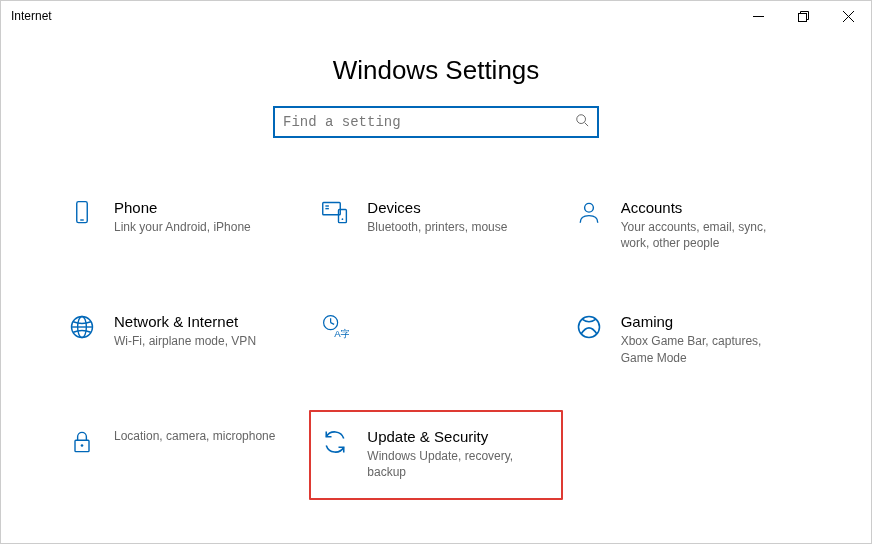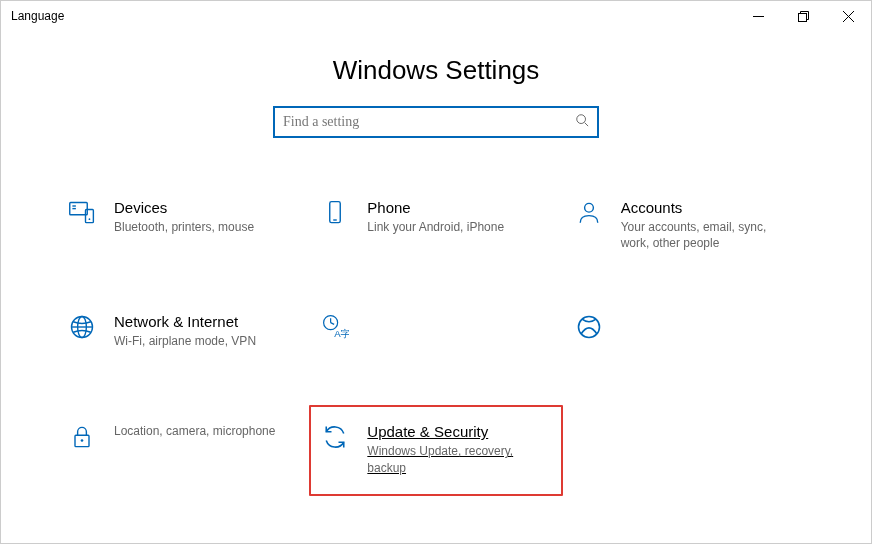--- a/index.html
+++ b/index.html
@@ -58,21 +58,21 @@
       align-items: center;
       padding: 0 8px;
       position: relative;
     }
     .search-input {
       border: none;
       outline: none;
       flex: 1;
       font-size: 14px;
       color: #555;
-      font-family: Liberation Serif, serif;
+      font-family: Liberation Mono, monospace;
       background: transparent;
     }
     .search-input::placeholder { color: #777; }
     .search-icon {
       color: #555;
     }
     .grid {
       display: grid;
       grid-template-columns: repeat(3, 1fr);
       column-gap: 0;
@@ -85,21 +85,20 @@
       gap: 16px;
       padding: 4px 8px;
       border: 2px solid transparent;
       border-radius: 1px;
       min-height: 60px;
     }
     .tile.highlighted {
       border: 2px solid #de3a33;
       padding: 16px 8px 18px 8px;
       margin-top: -12px;
-      text-decoration: underline;
     }
     .tile-icon {
       width: 32px;
       height: 32px;
       flex-shrink: 0;
       color: #0067b8;
       display: flex;
       align-items: flex-start;
       justify-content: center;
     }
@@ -114,21 +113,21 @@
     .tile-desc {
       font-size: 12px;
       color: #666;
       line-height: 1.35;
     }
   </style>
 </head>
 <body>
 
 <div class="titlebar">
-  <span class="titlebar-title">Language</span>
+  <span class="titlebar-title">Internet</span>
 </div>
 <div class="window-controls">
   <div class="wc-btn">
     <svg viewBox="0 0 11 11">
         <line x1="0" y1="5.5" x2="11" y2="5.5" stroke="currentColor" stroke-width="1"></line>
       </svg>
   </div>
   <div class="wc-btn">
     <svg viewBox="0 0 11 11">
         <rect x="0.5" y="2.5" width="8" height="8" fill="none" stroke="currentColor" stroke-width="1"></rect>
@@ -155,49 +154,49 @@
         </svg>
     </span>
   </div>
 </div>
 
 <div class="grid">
 
   <div class="tile">
     <div class="tile-icon">
       <svg viewBox="0 0 32 32" fill="none" stroke="currentColor" stroke-width="1.6">
+          <rect x="10" y="3" width="12" height="24" rx="2"></rect>
+          <line x1="14" y1="24" x2="18" y2="24"></line>
+        </svg>
+    </div>
+    <div class="tile-text">
+      <div class="tile-title">Phone</div>
+      <div class="tile-desc">Link your Android, iPhone</div>
+    </div>
+  </div>
+
+  <div class="tile">
+    <div class="tile-icon">
+      <svg viewBox="0 0 32 32" fill="none" stroke="currentColor" stroke-width="1.6">
           <rect x="2" y="4" width="20" height="14" rx="1"></rect>
           <line x1="5" y1="8" x2="9" y2="8"></line>
           <line x1="5" y1="11" x2="9" y2="11"></line>
           <rect x="20" y="12" width="9" height="15" rx="1"></rect>
           <circle cx="24.5" cy="23" r="1" fill="currentColor" stroke="none"></circle>
         </svg>
     </div>
     <div class="tile-text">
       <div class="tile-title">Devices</div>
       <div class="tile-desc">Bluetooth, printers, mouse</div>
     </div>
   </div>
 
   <div class="tile">
     <div class="tile-icon">
       <svg viewBox="0 0 32 32" fill="none" stroke="currentColor" stroke-width="1.6">
-          <rect x="10" y="3" width="12" height="24" rx="2"></rect>
-          <line x1="14" y1="24" x2="18" y2="24"></line>
-        </svg>
-    </div>
-    <div class="tile-text">
-      <div class="tile-title">Phone</div>
-      <div class="tile-desc">Link your Android, iPhone</div>
-    </div>
-  </div>
-
-  <div class="tile">
-    <div class="tile-icon">
-      <svg viewBox="0 0 32 32" fill="none" stroke="currentColor" stroke-width="1.6">
           <circle cx="16" cy="10" r="5"></circle>
           <path d="M6 27 Q6 19 16 19 Q26 19 26 27"></path>
         </svg>
     </div>
     <div class="tile-text">
       <div class="tile-title">Accounts</div>
       <div class="tile-desc">Your accounts, email, sync, work, other people</div>
     </div>
   </div>
 
@@ -229,20 +228,24 @@
   </div>
 
   <div class="tile">
     <div class="tile-icon">
       <svg viewBox="0 0 32 32" fill="none" stroke="currentColor" stroke-width="1.8">
           <circle cx="16" cy="16" r="12"></circle>
           <path d="M8 7 Q16 13 24 7"></path>
           <path d="M7 24 Q16 10 25 24"></path>
         </svg>
     </div>
+    <div class="tile-text">
+      <div class="tile-title">Gaming</div>
+      <div class="tile-desc">Xbox Game Bar, captures, Game Mode</div>
+    </div>
   </div>
 
   <div class="tile">
     <div class="tile-icon">
       <svg viewBox="0 0 32 32" fill="none" stroke="currentColor" stroke-width="1.6">
           <rect x="8" y="14" width="16" height="13" rx="1"></rect>
           <path d="M11 14 V10 a5 5 0 0 1 10 0 V14"></path>
           <circle cx="16" cy="20" r="1.5" fill="currentColor" stroke="none"></circle>
         </svg>
     </div>

